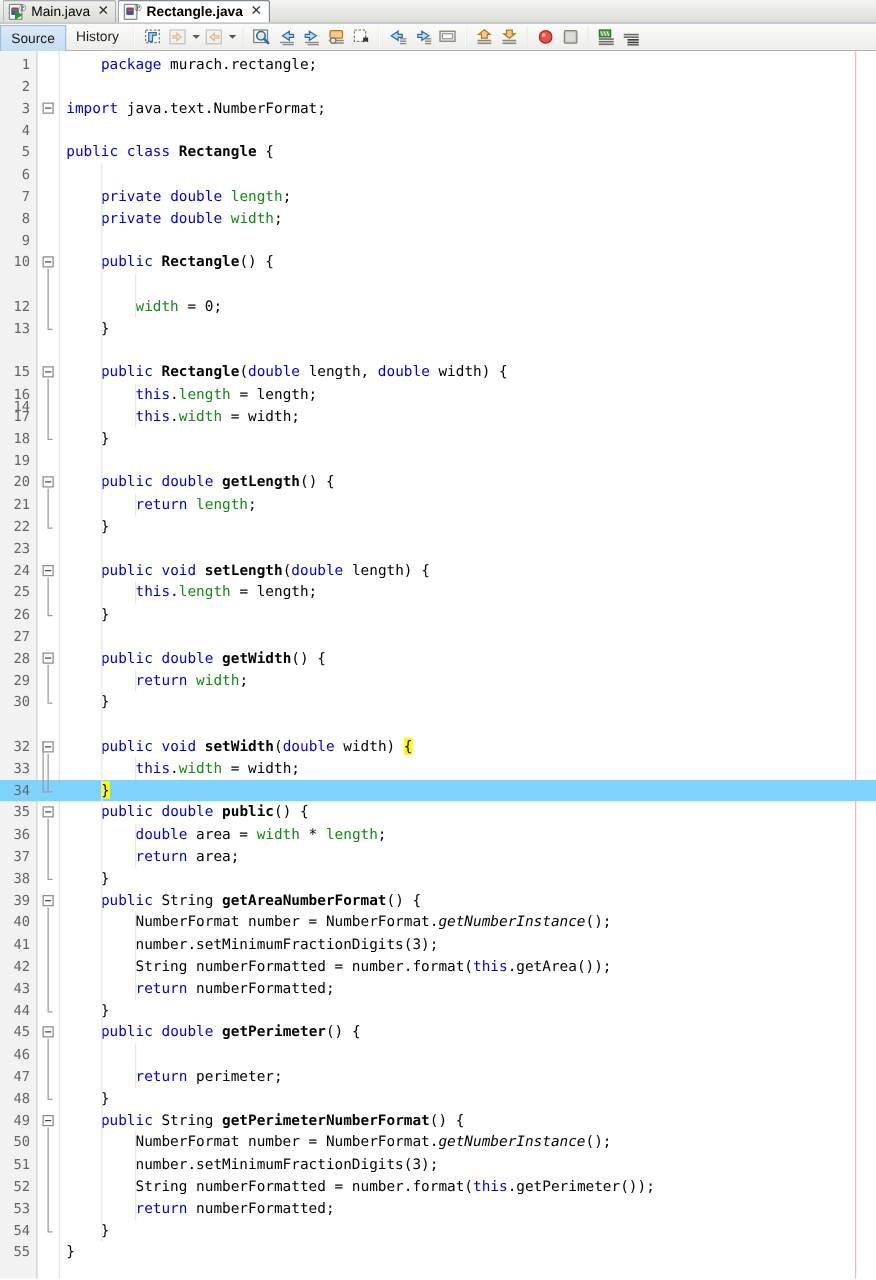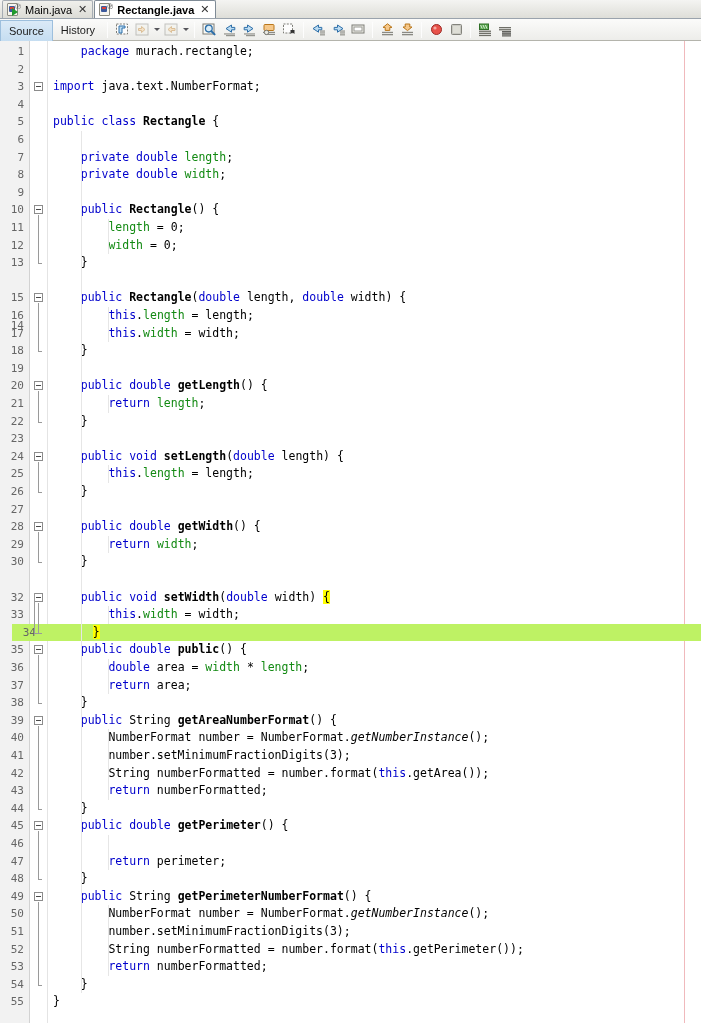--- a/index.html
+++ b/index.html
@@ -128,21 +128,21 @@
   .margin-line {
     position:absolute; left:684px; top:0; width:1px; height:100%;
     background:#f0b9bc;
   }
   .code-area { position:absolute; left:0; top:0; right:0; bottom:0; }
 
   .row {
     position:absolute; left:0; right:0; height:17.6px;
     white-space: pre;
   }
-  .row.caretline { background:#bef264;margin-left:12px; }
+  .row.caretline { background:#7dd3fc; }
   .lnum {
     position:absolute; left:0; width:24px; text-align:right;
     font-size: 11px; color:#666666; line-height:17.6px;
     font-family:"DejaVu Sans Mono","Liberation Mono",monospace;
   }
   .ctext {
     position:absolute; left:53px; font-size:11.5px; line-height:17.6px;
     color:#000000; letter-spacing:0;
   }
 
@@ -384,21 +384,20 @@
         <div class="row" style="top: 2px;"><span class="lnum">1</span><span class="ctext"><span class="pl">    </span><span class="kw">package</span><span class="pl"> murach.rectangle;</span></span></div>
         <div class="row" style="top: 19.6px;"><span class="lnum">2</span><span class="ctext"></span></div>
         <div class="row" style="top: 37.2px;"><span class="lnum">3</span><span class="ctext"><span class="pl"></span><span class="kw">import</span><span class="pl"> java.text.NumberFormat;</span></span></div>
         <div class="row" style="top: 54.8px;"><span class="lnum">4</span><span class="ctext"></span></div>
         <div class="row" style="top: 72.4px;"><span class="lnum">5</span><span class="ctext"><span class="pl"></span><span class="kw">public</span><span class="pl"> </span><span class="kw">class</span><span class="pl"> </span><span class="mth">Rectangle</span><span class="pl"> {</span></span></div>
         <div class="row" style="top: 90px;"><span class="lnum">6</span><span class="ctext"></span></div>
         <div class="row" style="top: 107.6px;"><span class="lnum">7</span><span class="ctext"><span class="pl">    </span><span class="kw">private</span><span class="pl"> </span><span class="kw">double</span><span class="pl"> </span><span class="fld">length</span><span class="pl">;</span></span></div>
         <div class="row" style="top: 125.2px;"><span class="lnum">8</span><span class="ctext"><span class="pl">    </span><span class="kw">private</span><span class="pl"> </span><span class="kw">double</span><span class="pl"> </span><span class="fld">width</span><span class="pl">;</span></span></div>
         <div class="row" style="top: 142.8px;"><span class="lnum">9</span><span class="ctext"></span></div>
         <div class="row" style="top: 160.4px;"><span class="lnum">10</span><span class="ctext"><span class="pl">    </span><span class="kw">public</span><span class="pl"> </span><span class="mth">Rectangle</span><span class="pl">() {</span></span></div>
-        <div class="row" style="top: 178px;"><span class="lnum">11</span><span class="ctext"><span class="pl">        </span><span class="fld">length</span><span class="pl"> = 0;</span></span></div>
         <div class="row" style="top: 195.6px;"><span class="lnum">12</span><span class="ctext"><span class="pl">        </span><span class="fld">width</span><span class="pl"> = 0;</span></span></div>
         <div class="row" style="top: 213.2px;"><span class="lnum">13</span><span class="ctext"><span class="pl">    }</span></span></div>
         <div class="row" style="top: 230.8px; margin-top: 45px;"><span class="lnum">14</span><span class="ctext"></span></div>
         <div class="row" style="top: 248.4px;"><span class="lnum">15</span><span class="ctext"><span class="pl">    </span><span class="kw">public</span><span class="pl"> </span><span class="mth">Rectangle</span><span class="pl">(</span><span class="kw">double</span><span class="pl"> length, </span><span class="kw">double</span><span class="pl"> width) {</span></span></div>
         <div class="row" style="top: 266px;"><span class="lnum">16</span><span class="ctext"><span class="pl">        </span><span class="kw">this</span><span class="pl">.</span><span class="fld">length</span><span class="pl"> = length;</span></span></div>
         <div class="row" style="top: 283.6px;"><span class="lnum">17</span><span class="ctext"><span class="pl">        </span><span class="kw">this</span><span class="pl">.</span><span class="fld">width</span><span class="pl"> = width;</span></span></div>
         <div class="row" style="top: 301.2px;"><span class="lnum">18</span><span class="ctext"><span class="pl">    }</span></span></div>
         <div class="row" style="top: 318.8px;"><span class="lnum">19</span><span class="ctext"></span></div>
         <div class="row" style="top: 336.4px;"><span class="lnum">20</span><span class="ctext"><span class="pl">    </span><span class="kw">public</span><span class="pl"> </span><span class="kw">double</span><span class="pl"> </span><span class="mth">getLength</span><span class="pl">() {</span></span></div>
         <div class="row" style="top: 354px;"><span class="lnum">21</span><span class="ctext"><span class="pl">        </span><span class="kw">return</span><span class="pl"> </span><span class="fld">length</span><span class="pl">;</span></span></div>

